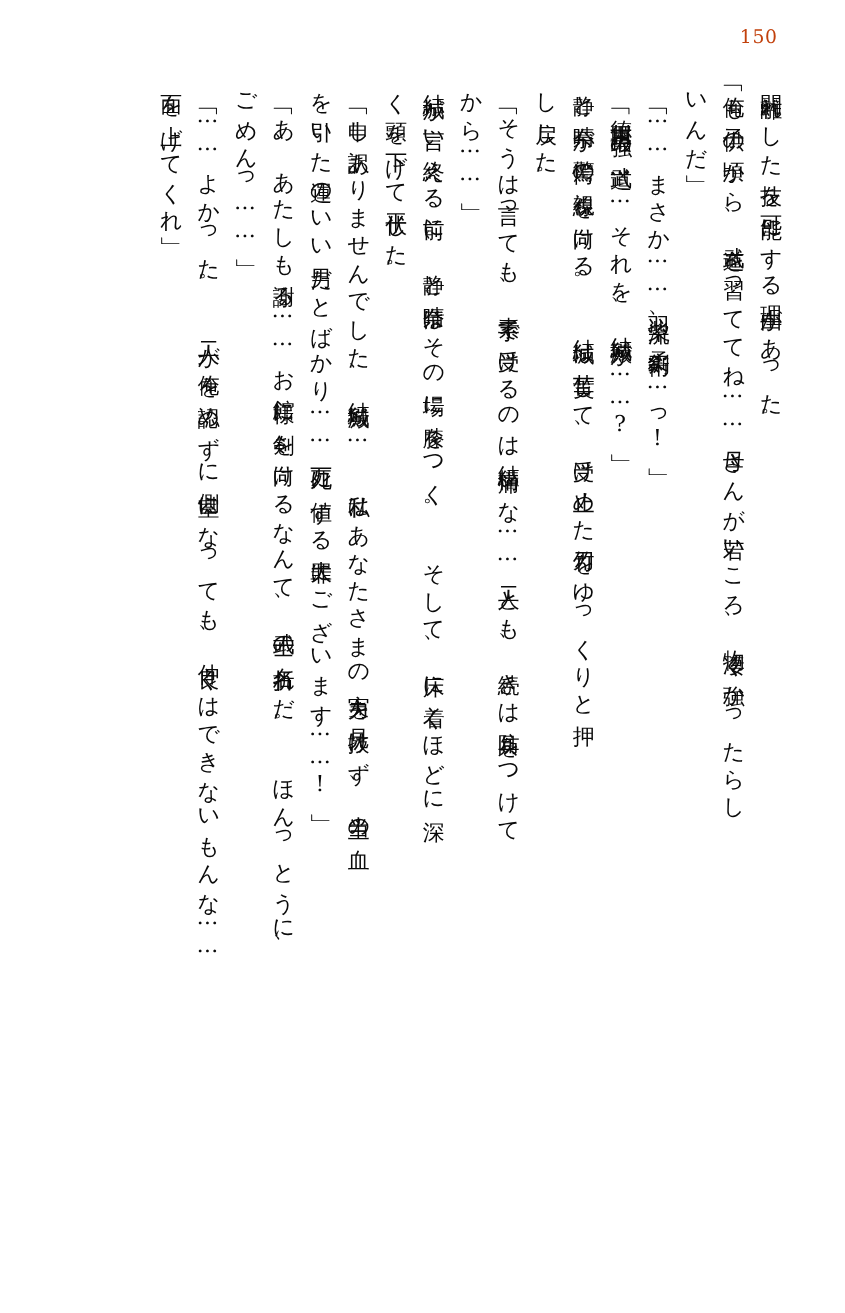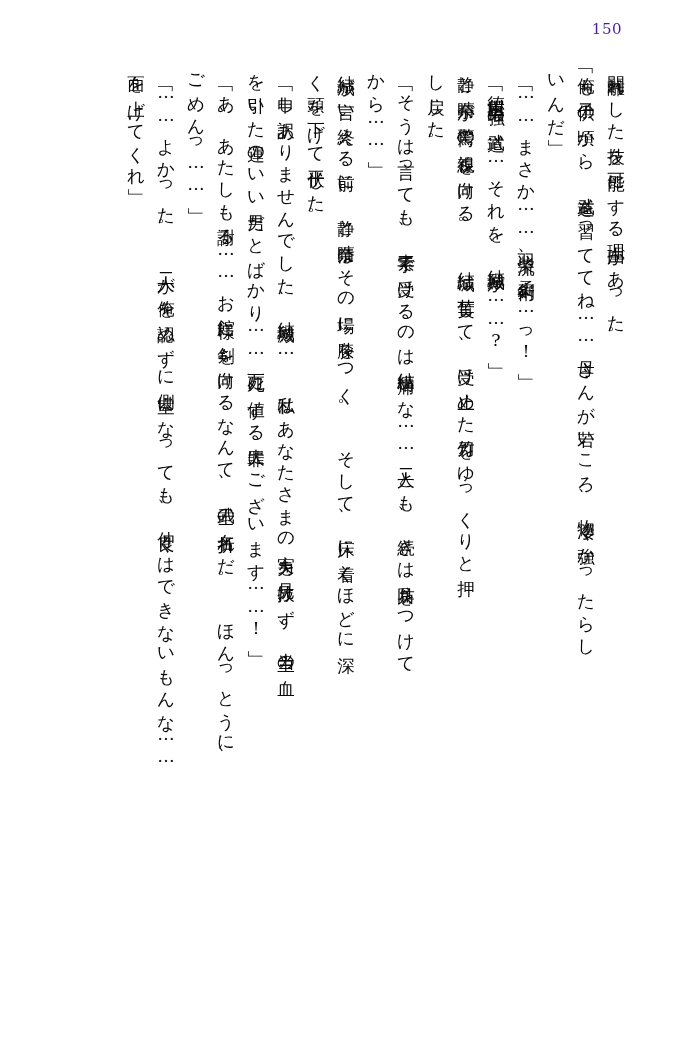--- a/index.html
+++ b/index.html
@@ -21,21 +21,21 @@
     box-sizing: border-box;
     background: #ffffff;
   }
   .page-number {
     position: absolute;
     top: 20px;
     right: 54px;
     font-size: 15px;
     letter-spacing: 0.5px;
     font-family: "DejaVu Serif", "Liberation Serif", serif;
-    color: #4c1d95;
+    color: #c2410c;
   }
   .text-body {
     position: absolute;
     top: 62px;
     right: 52px;
     left: 52px;
     bottom: 40px;
     display: flex;
     flex-direction: row-reverse;
     align-items: flex-start;

